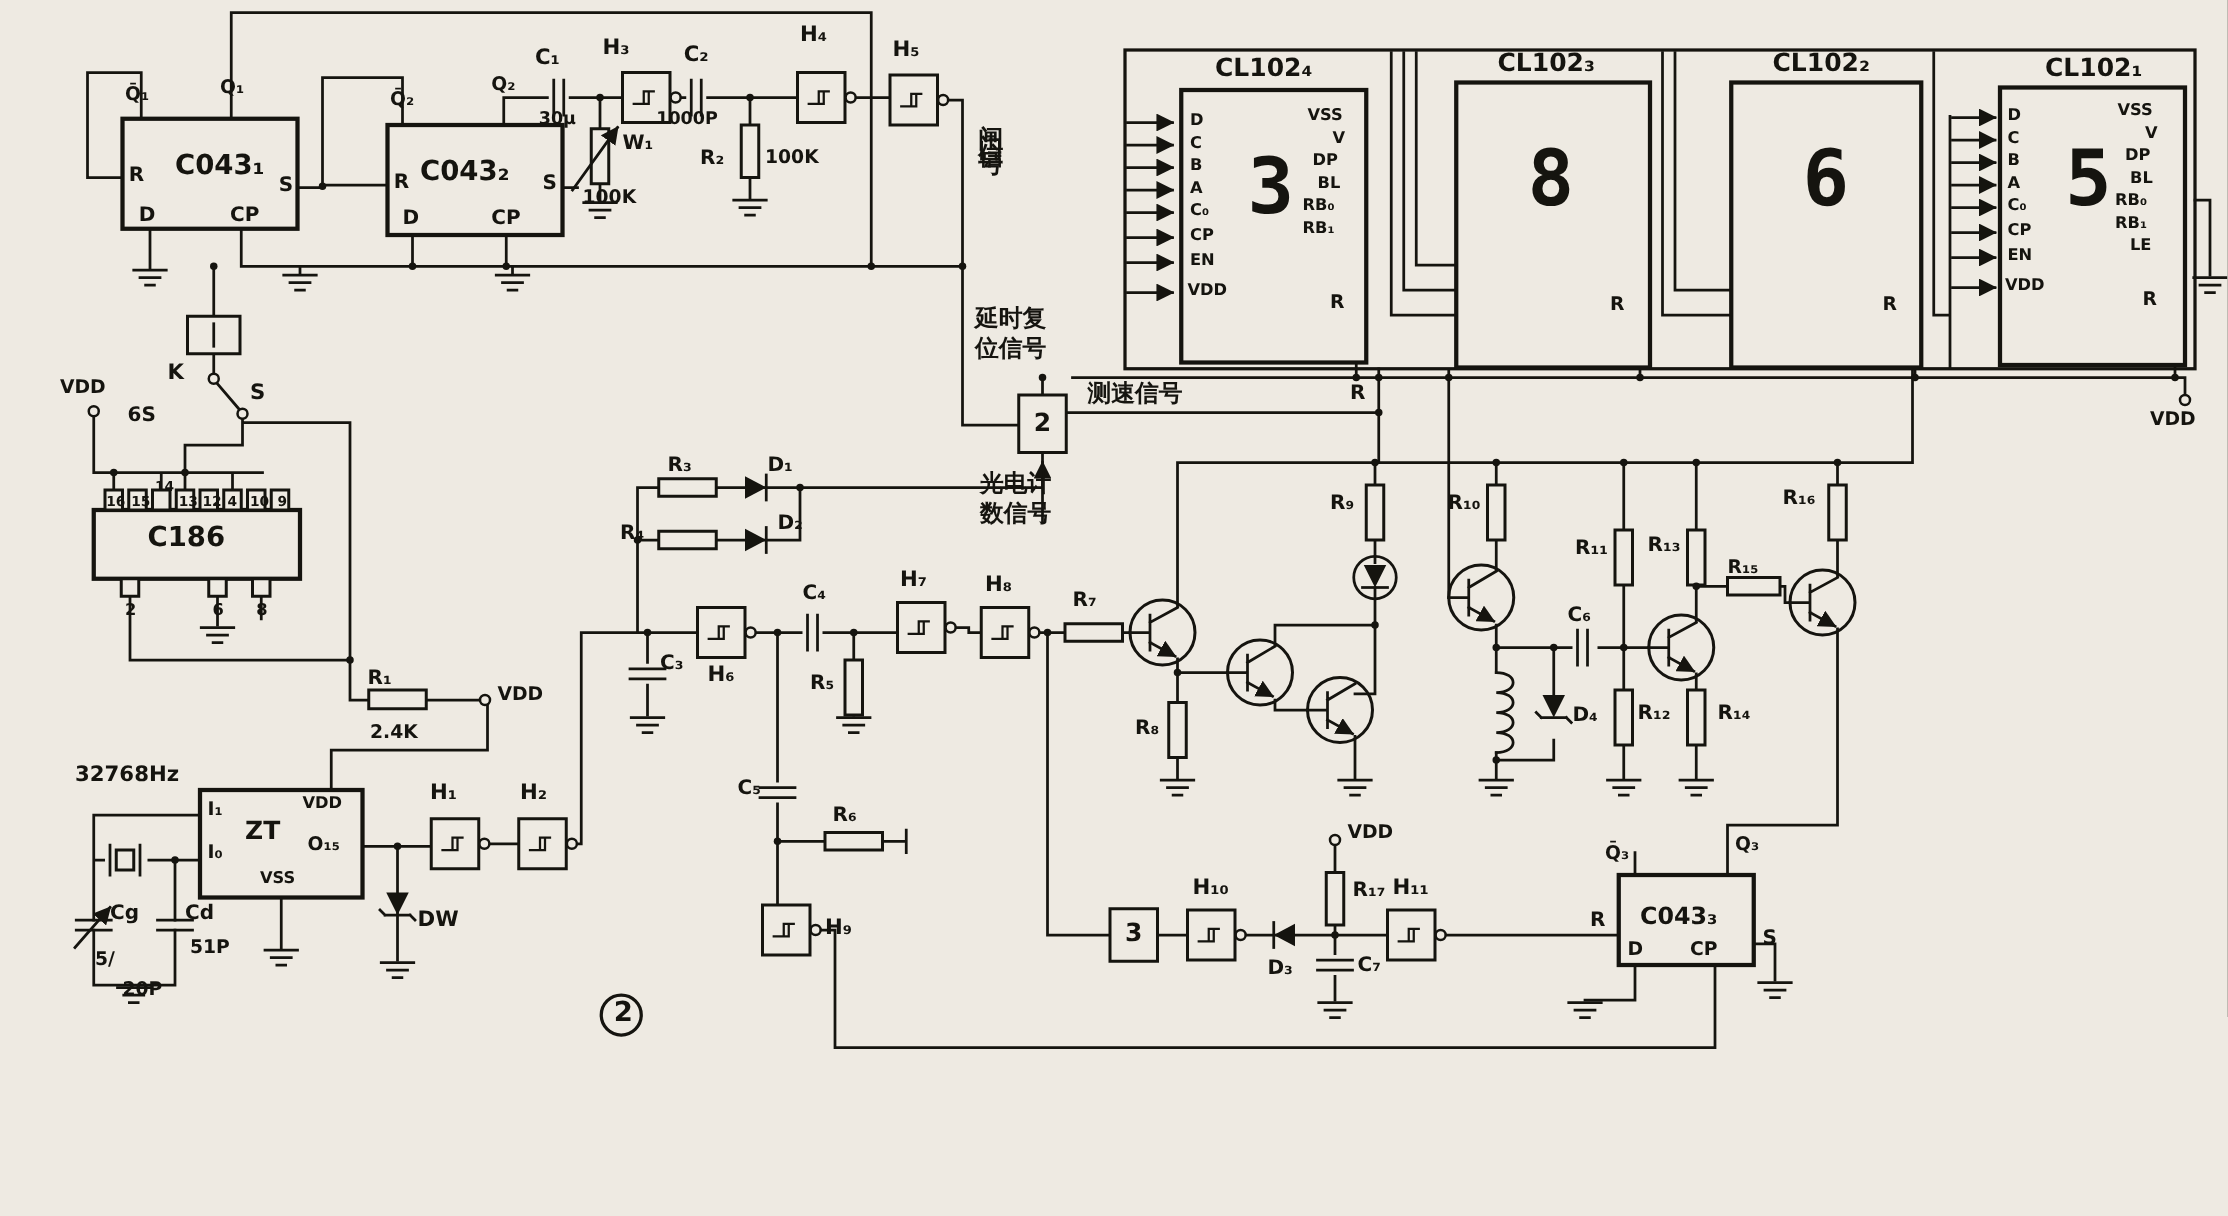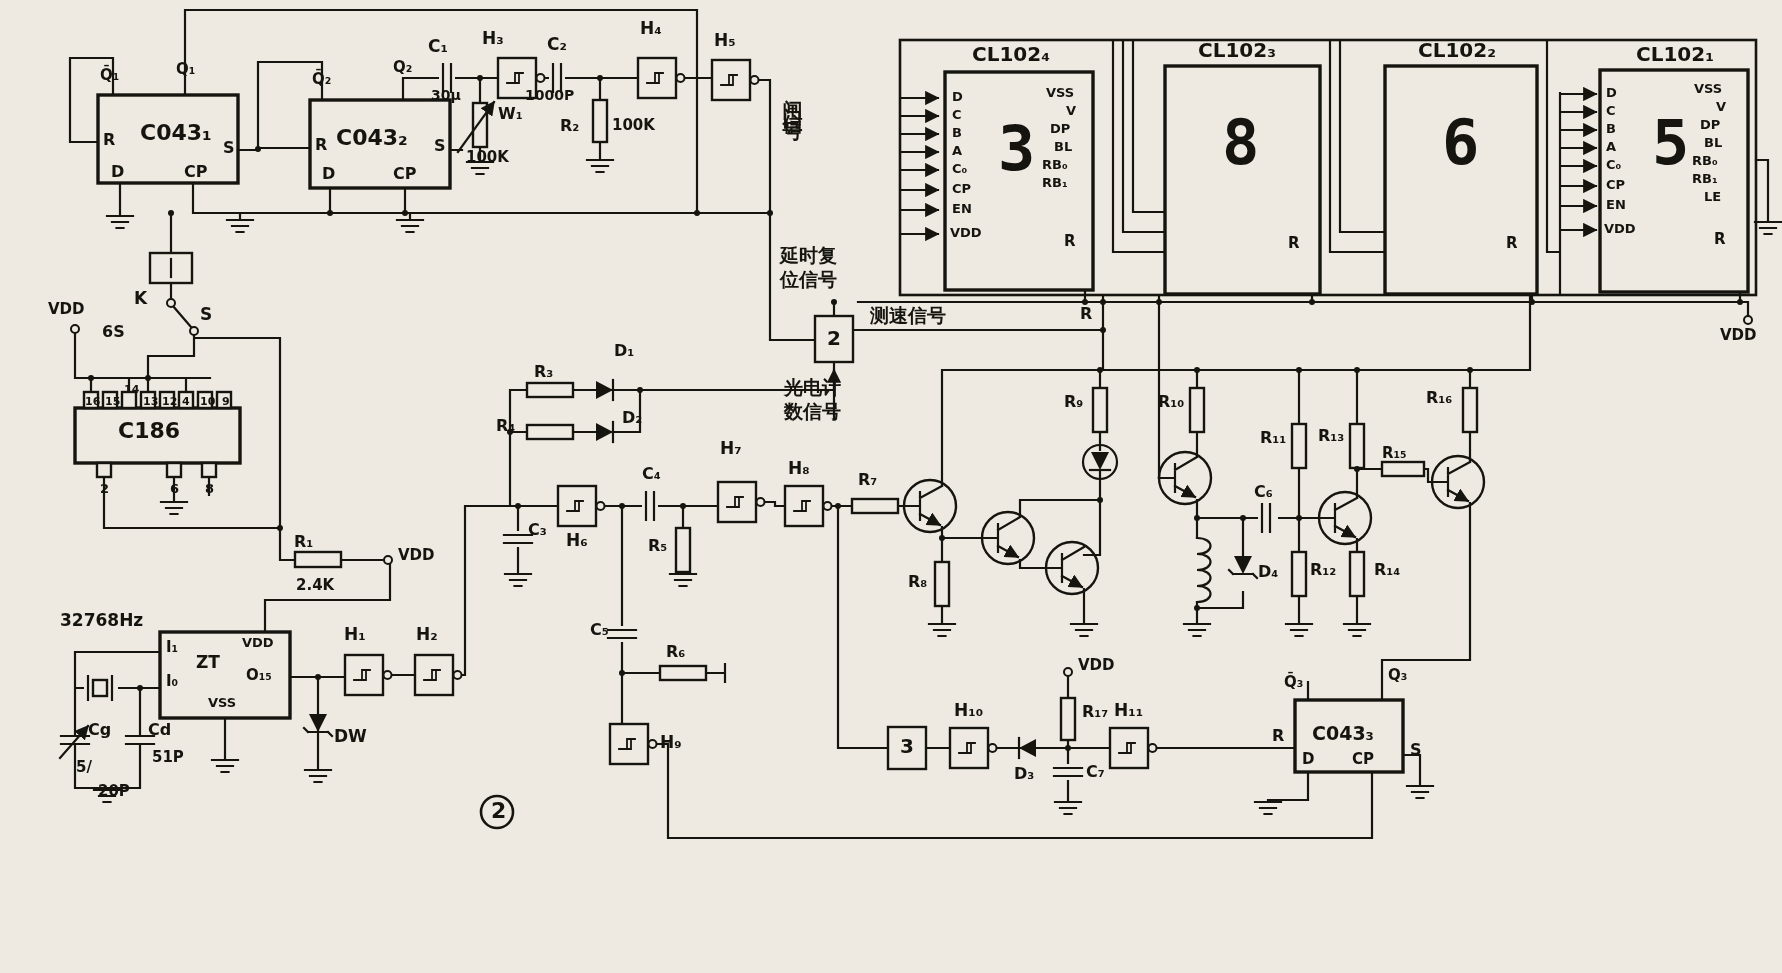--- a/index.html
+++ b/index.html
@@ -11,21 +11,21 @@
   .thin{stroke-width:1.8}
   .box{fill:#eeeae2;stroke:#15140f;stroke-width:3.4}
   .bx{fill:#eeeae2;stroke:#15140f;stroke-width:2.4}
   .nf{fill:none;stroke:#15140f;stroke-width:2.6}
   .mk{fill:#eeeae2;stroke:none}
   .fl{fill:#15140f;stroke:none}
   .dot{fill:#15140f;stroke:none}
   .lbl{position:absolute;font-weight:bold;white-space:nowrap;line-height:1}
   .s11{font-size:11px}.s13{font-size:13px}.s14{font-size:14px}.s15{font-size:15px}
   .s16{font-size:16px}.s17{font-size:17px}.s19{font-size:19px}.s20{font-size:20px}
-  .s22{font-size:22px}.s24{font-size:17px}
+  .s22{font-size:22px}.s24{font-size:20px}
   .digit{font-family:"DejaVu Sans Mono",monospace;font-size:62px;font-weight:bold;letter-spacing:-2px}
   .vtext{writing-mode:vertical-rl;text-orientation:upright;letter-spacing:7px}
 </style>
 </head>
 <body>
 
 <div id="stage">
 
 <svg width="1782" height="973" viewBox="0 0 1782 973">
   <defs>
@@ -432,28 +432,28 @@
 <span class="lbl s15" style="left:76px;top:760px">5/</span>
 <span class="lbl s15" style="left:98px;top:784px">20P</span>
 <span class="lbl s16" style="left:148px;top:722px">Cd</span>
 <span class="lbl s15" style="left:152px;top:750px">51P</span>
 <span class="lbl s17" style="left:344px;top:626px">H₁</span>
 <span class="lbl s17" style="left:416px;top:626px">H₂</span>
 <span class="lbl s17" style="left:334px;top:728px">DW</span>
 <span class="lbl s22" style="left:491px;top:800px">2</span>
 
 <span class="lbl s16" style="left:534px;top:364px">R₃</span>
-<span class="lbl s16" style="left:614px;top:343px">D₁</span>
+<span class="lbl s16" style="left:614px;top:364px">D₁</span>
 <span class="lbl s16" style="left:496px;top:418px">R₄</span>
 <span class="lbl s16" style="left:622px;top:410px">D₂</span>
 <span class="lbl s16" style="left:528px;top:522px">C₃</span>
 <span class="lbl s17" style="left:566px;top:532px">H₆</span>
 <span class="lbl s16" style="left:642px;top:466px">C₄</span>
 <span class="lbl s16" style="left:648px;top:538px">R₅</span>
-<span class="lbl s17" style="left:720px;top:440px">H₇</span>
+<span class="lbl s17" style="left:720px;top:456px">H₇</span>
 <span class="lbl s17" style="left:788px;top:460px">H₈</span>
 <span class="lbl s16" style="left:858px;top:472px">R₇</span>
 <span class="lbl s16" style="left:590px;top:622px">C₅</span>
 <span class="lbl s16" style="left:666px;top:644px">R₆</span>
 <span class="lbl s17" style="left:660px;top:734px">H₉</span>
 
 <span class="lbl s16" style="left:908px;top:574px">R₈</span>
 <span class="lbl s16" style="left:1064px;top:394px">R₉</span>
 <span class="lbl s16" style="left:1158px;top:394px">R₁₀</span>
 <span class="lbl s16" style="left:1260px;top:430px">R₁₁</span>

